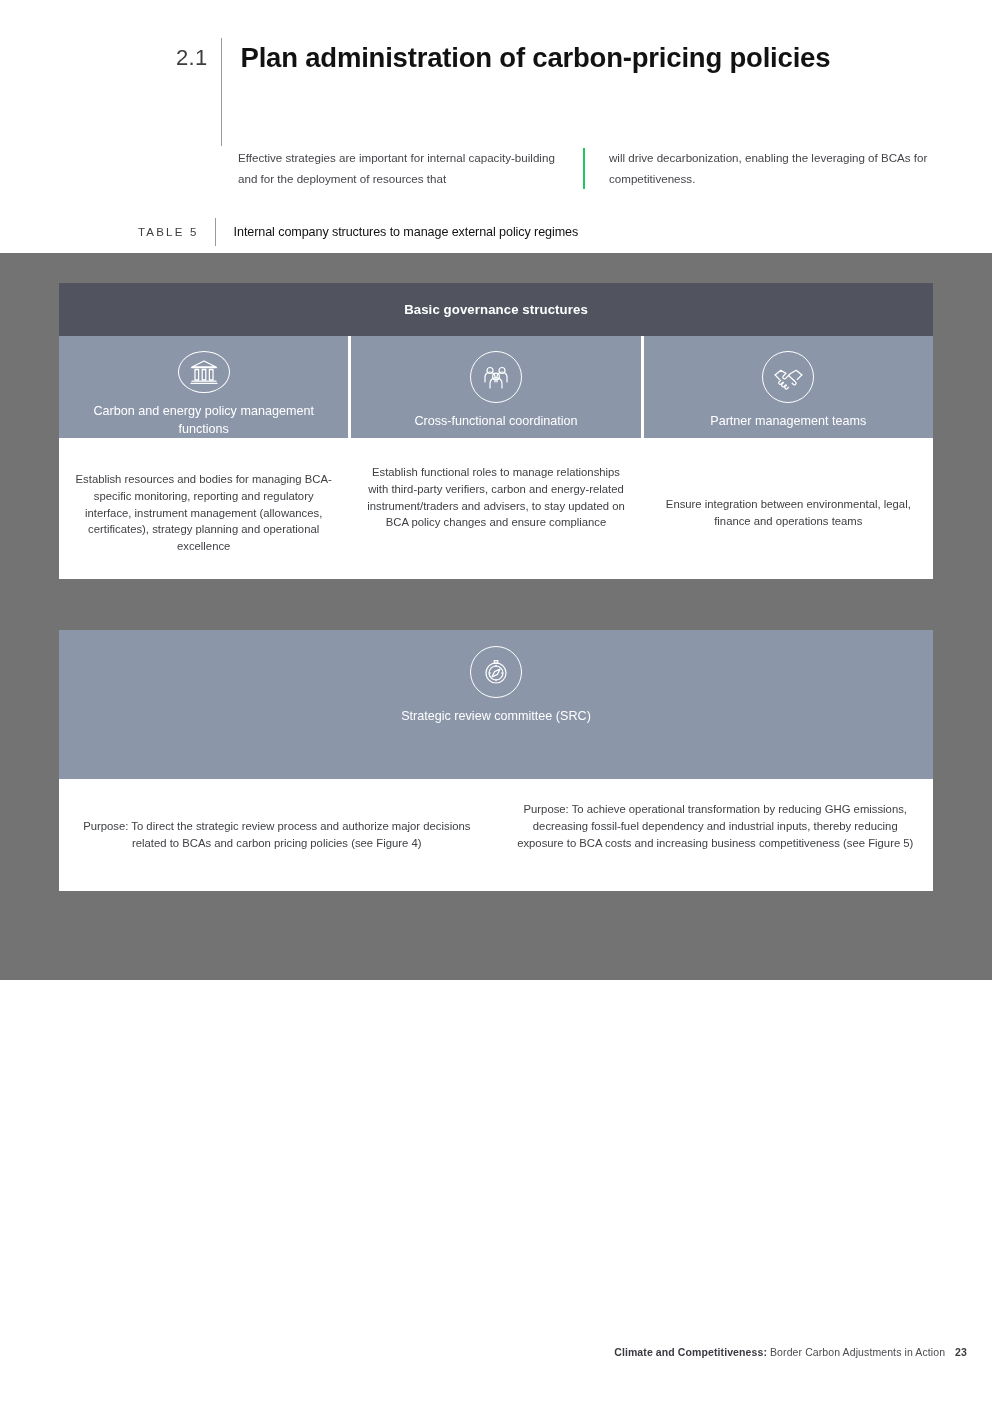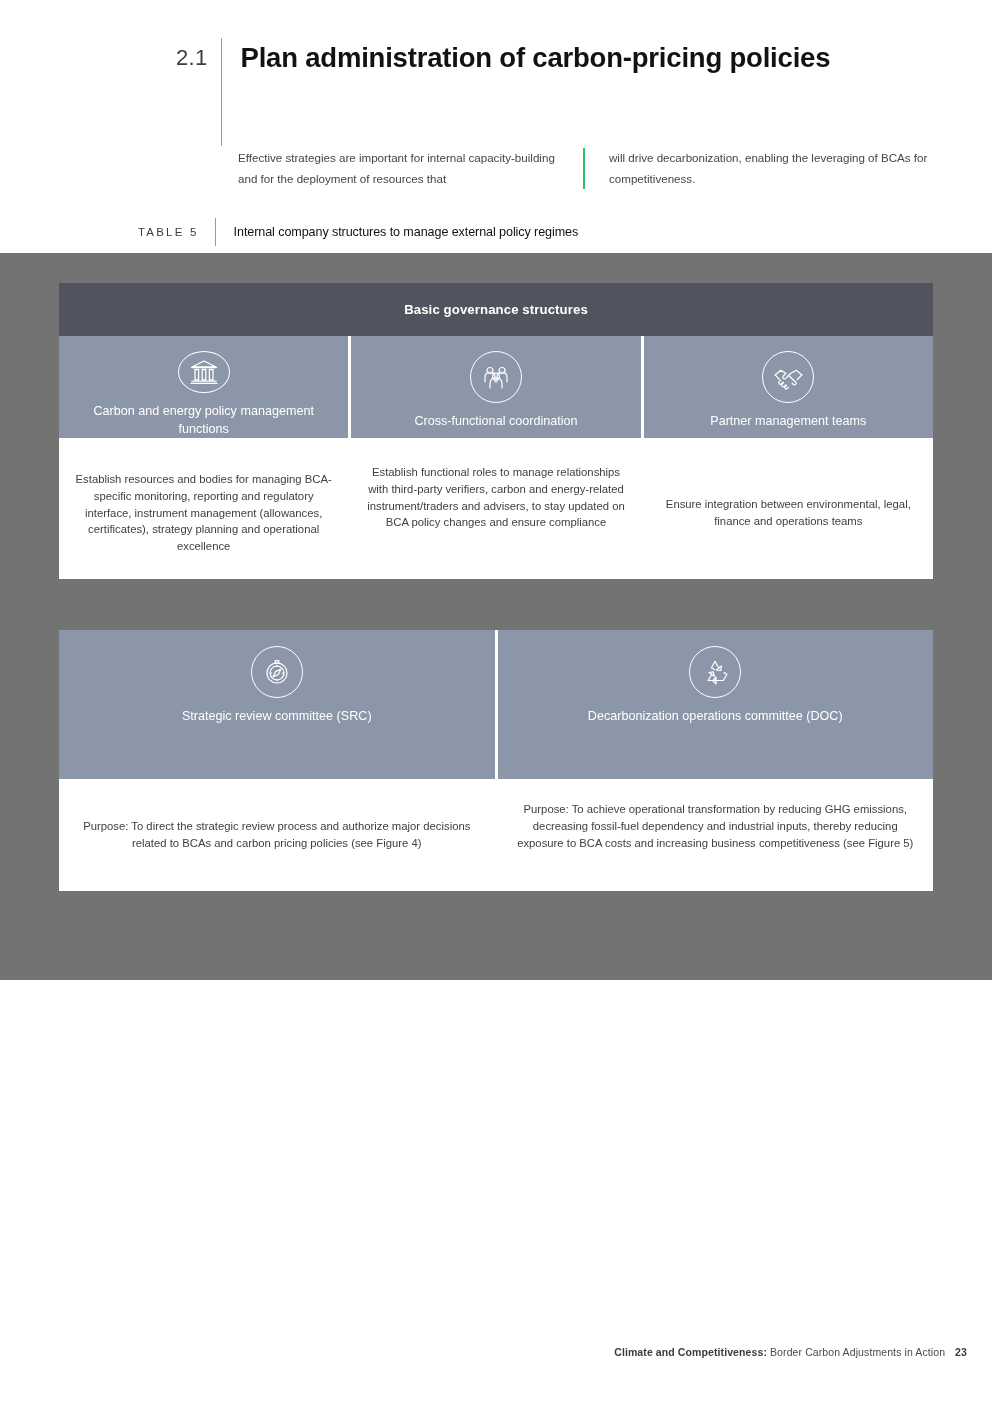--- a/index.html
+++ b/index.html
@@ -317,33 +317,20 @@
               <path d="M20 13 L14.6 15.6 L12 21 L17.4 18.4 Z"></path>
               <line x1="16" y1="9.3" x2="16" y2="10.6"></line>
               <line x1="16" y1="23.4" x2="16" y2="24.7"></line>
               <line x1="9.3" y1="17" x2="10.6" y2="17"></line>
               <line x1="21.4" y1="17" x2="22.7" y2="17"></line>
             </svg>
           </span>
           <span class="icon-cell-label">Strategic review committee (SRC)</span>
         </div>
 
-        <div class="icon-cell">
-          <span class="icon-circle">
-            <svg width="32" height="32" viewBox="0 0 32 32" fill="none" stroke="#ffffff" stroke-width="1.2" stroke-linecap="round" stroke-linejoin="round">
-              <path d="M16 5.5 L19.6 11.8 L22.6 10.1 L21.6 14.6 L17.1 13.9 L20 12.2"></path>
-              <path d="M16 5.5 L12.4 11.8 L15.3 13.5"></path>
-              <path d="M9.2 24.5 L12.8 18.2 L9.9 16.5 L14.4 15.8 L15.3 20.3 L12.4 18.6"></path>
-              <path d="M9.2 24.5 L16.5 24.5 L16.5 21.1"></path>
-              <path d="M24.3 24.5 L17 24.5 L17 27.9 L13.7 24.6 L17 21.3 L17 24.6"></path>
-              <path d="M24.3 24.5 L27.9 18.2 L24.9 16.6"></path>
-            </svg>
-          </span>
-          <span class="icon-cell-label">Decarbonization operations committee (DOC)</span>
-        </div>
 
       </div>
 
       <div class="body-row cols2">
         <div class="body-cell c1">Purpose: To direct the strategic review process and authorize major decisions related to BCAs and carbon pricing policies (see Figure 4)</div>
         <div class="body-cell c2">Purpose: To achieve operational transformation by reducing GHG emissions, decreasing fossil-fuel dependency and industrial inputs, thereby reducing exposure to BCA costs and increasing business competitiveness (see Figure 5)</div>
       </div>
 
     </div>
 

